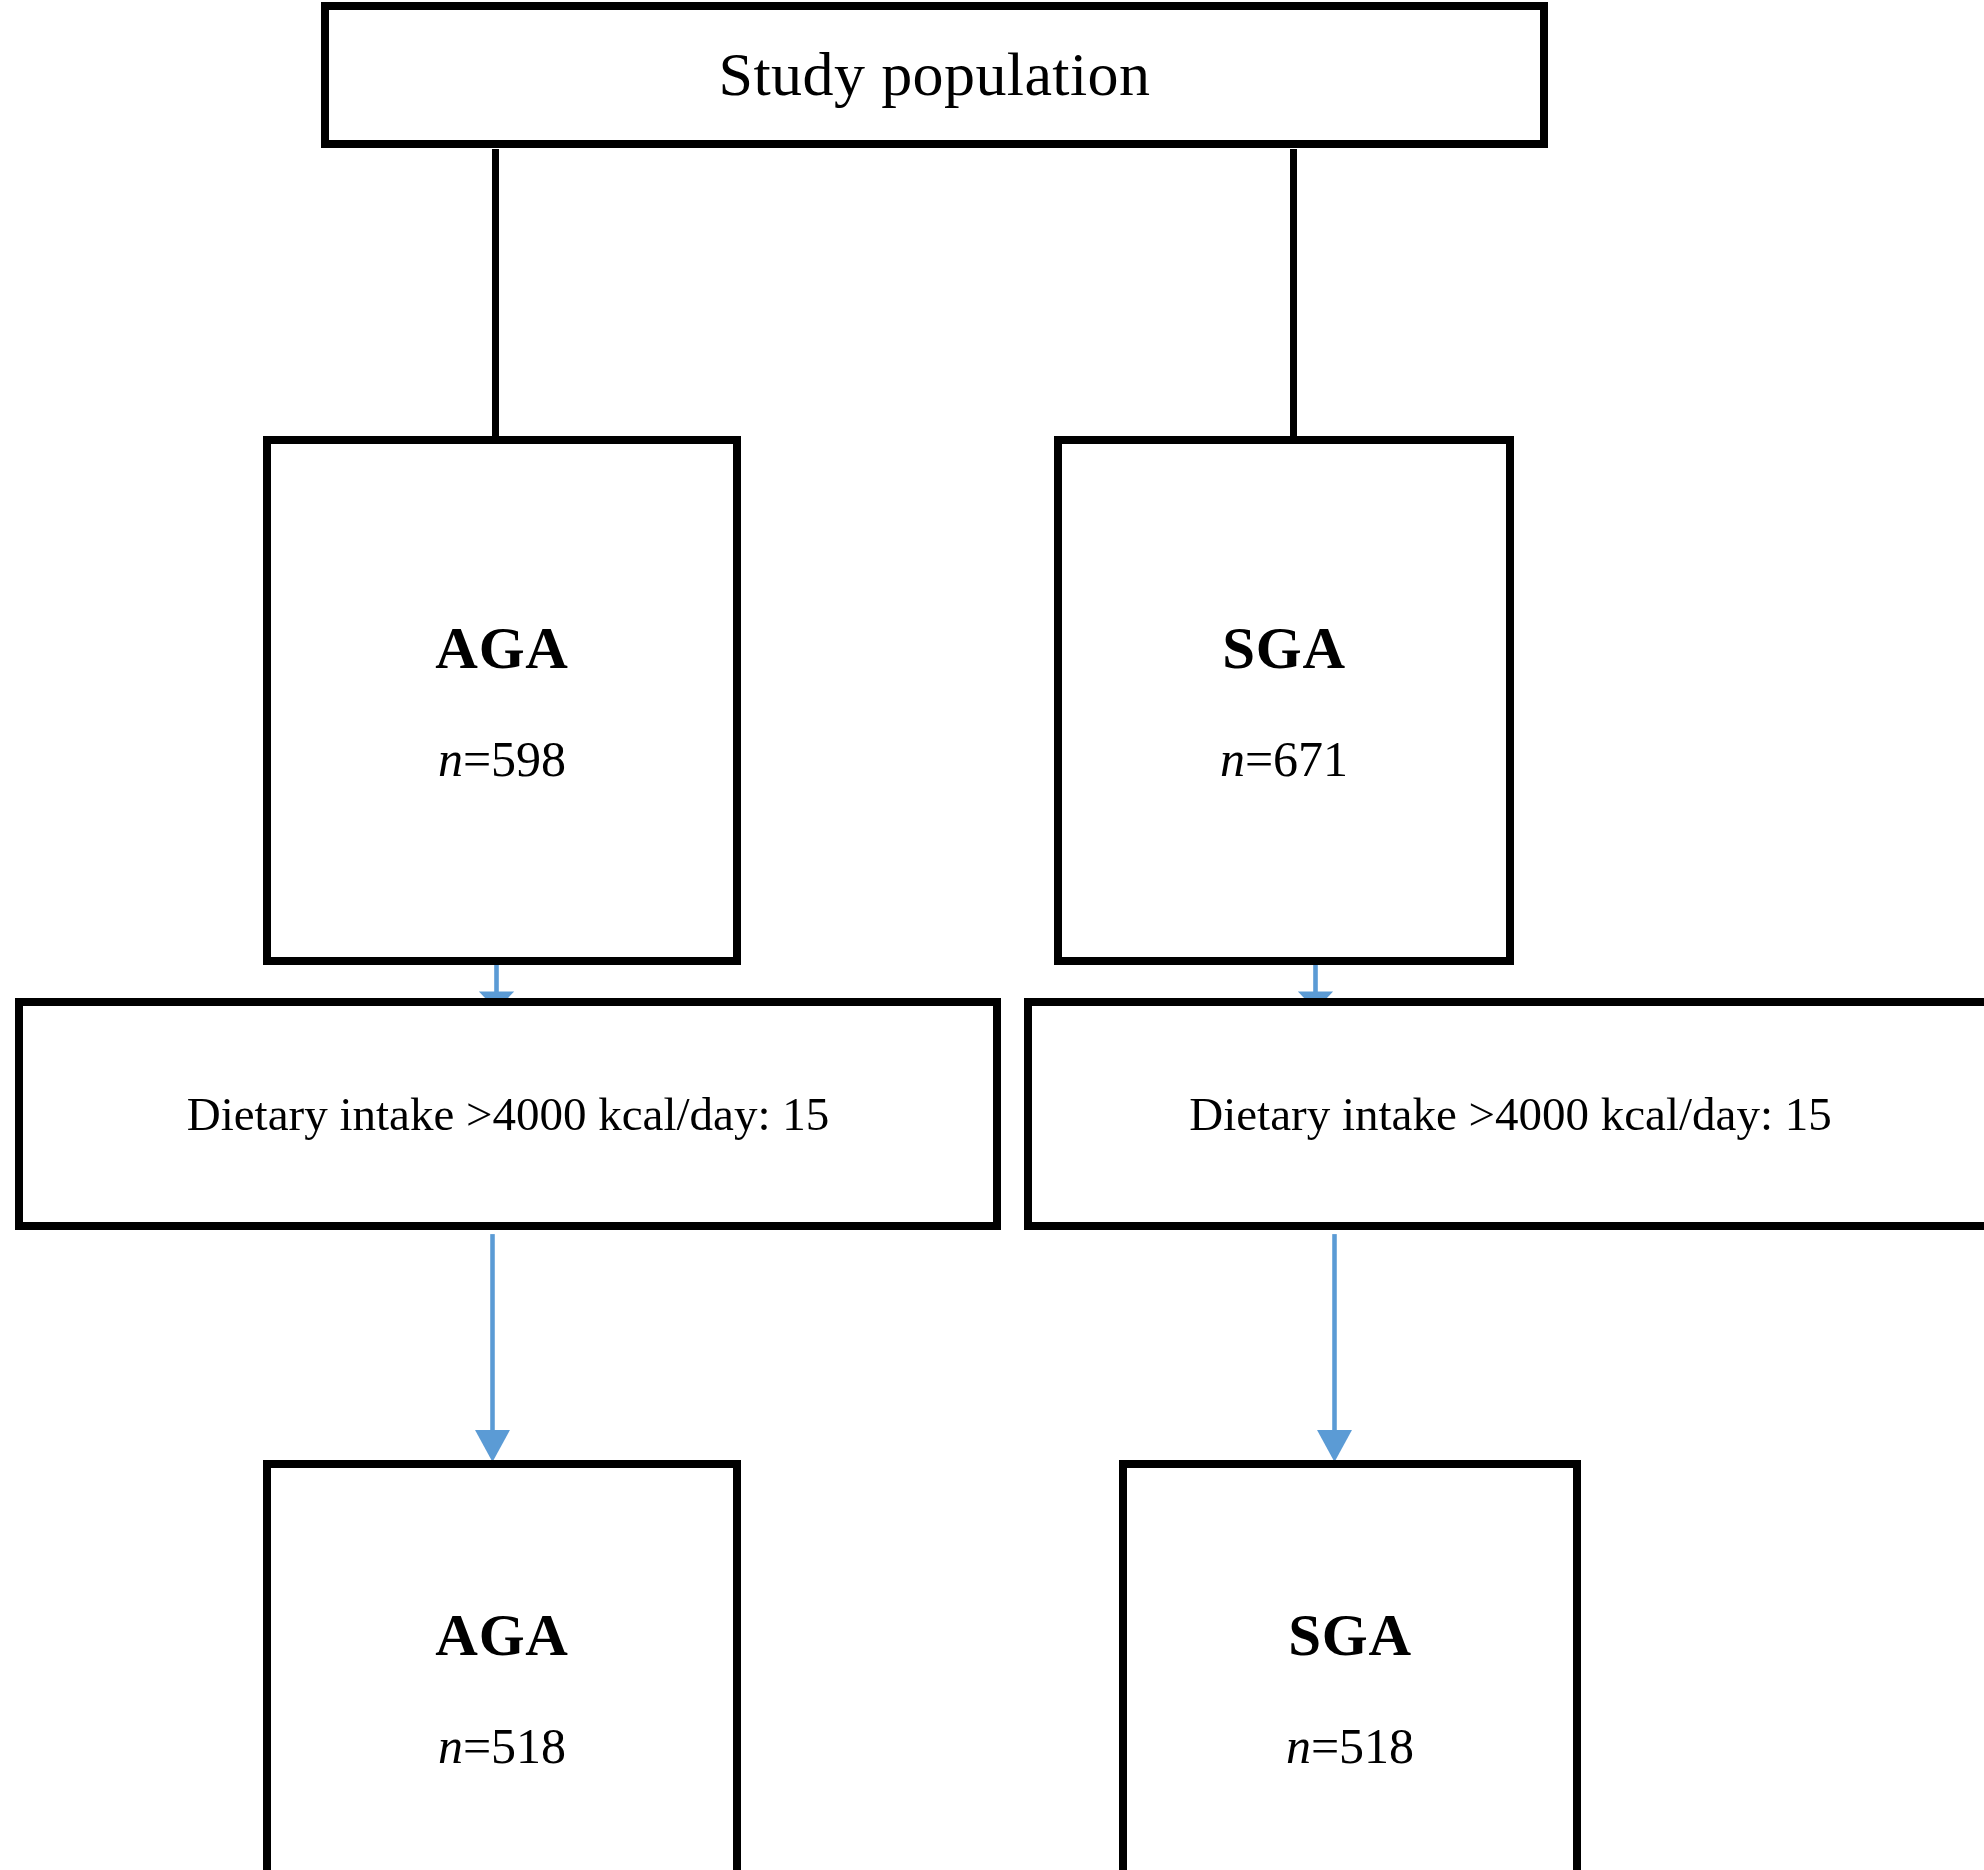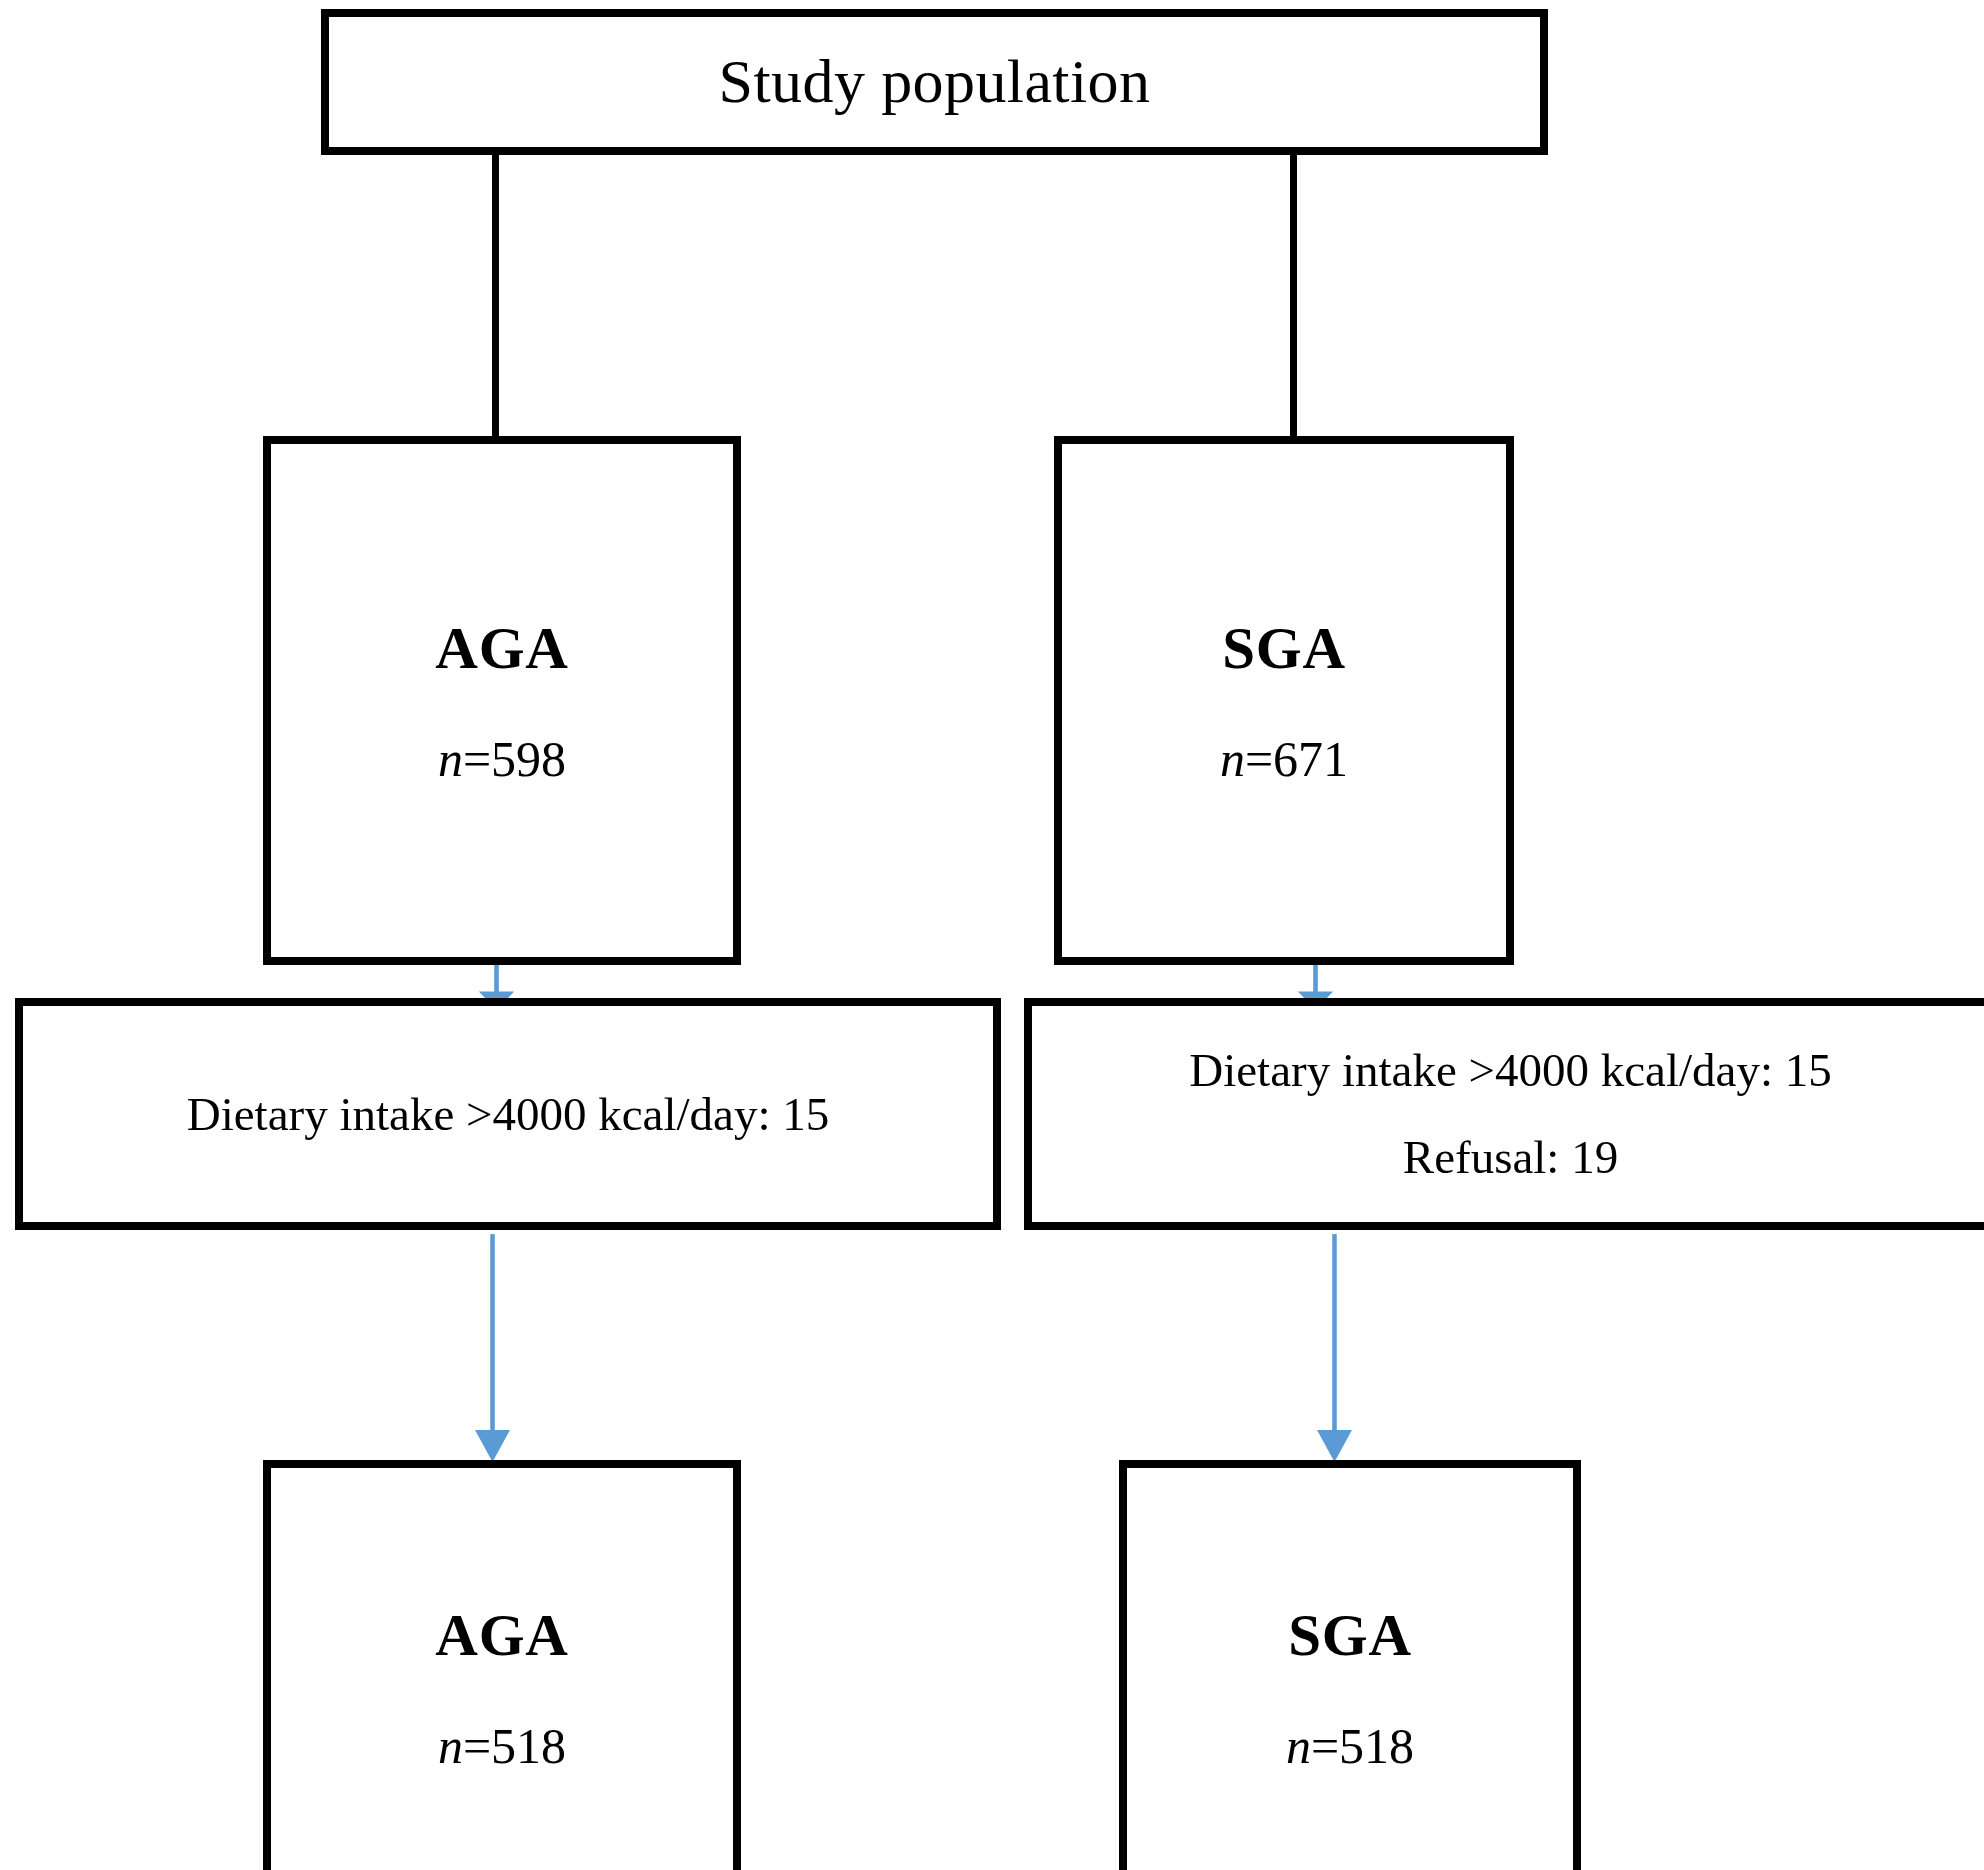--- a/index.html
+++ b/index.html
@@ -34,21 +34,21 @@
     z-index: 3;
   }
   .node .line {
     display: block;
     white-space: nowrap;
   }
 
   
   #node-study-population {
     left: 321px;
-    top: 9px;
+    top: 2px;
     width: 1227px;
     height: 146px;
   }
   #node-study-population .line {
     font-size: 62px;
     line-height: 1.05;
     letter-spacing: 0.4px;
   }
 
   
@@ -181,21 +181,20 @@
       <polygon points="1,36 47,36 24,60" fill="#5B9BD5"></polygon>
     </svg>
   </div>
 
   <div class="node" id="node-exclusions-aga">
     <span class="line first">Dietary intake &gt;4000 kcal/day: 15</span>
   </div>
 
   <div class="node" id="node-exclusions-sga">
     <span class="line first">Dietary intake &gt;4000 kcal/day: 15</span>
-    <span class="line second">Refusal: 19</span>
   </div>
 
   <div class="arrow" id="arrow-exclusions-to-aga">
     <svg width="41" height="228" viewBox="0 0 54 300" aria-hidden="true">
       <rect x="24" y="0" width="6" height="262" fill="#5B9BD5"></rect>
       <polygon points="4,258 50,258 27,300" fill="#5B9BD5"></polygon>
     </svg>
   </div>
   <div class="arrow" id="arrow-exclusions-to-sga">
     <svg width="41" height="228" viewBox="0 0 54 300" aria-hidden="true">

